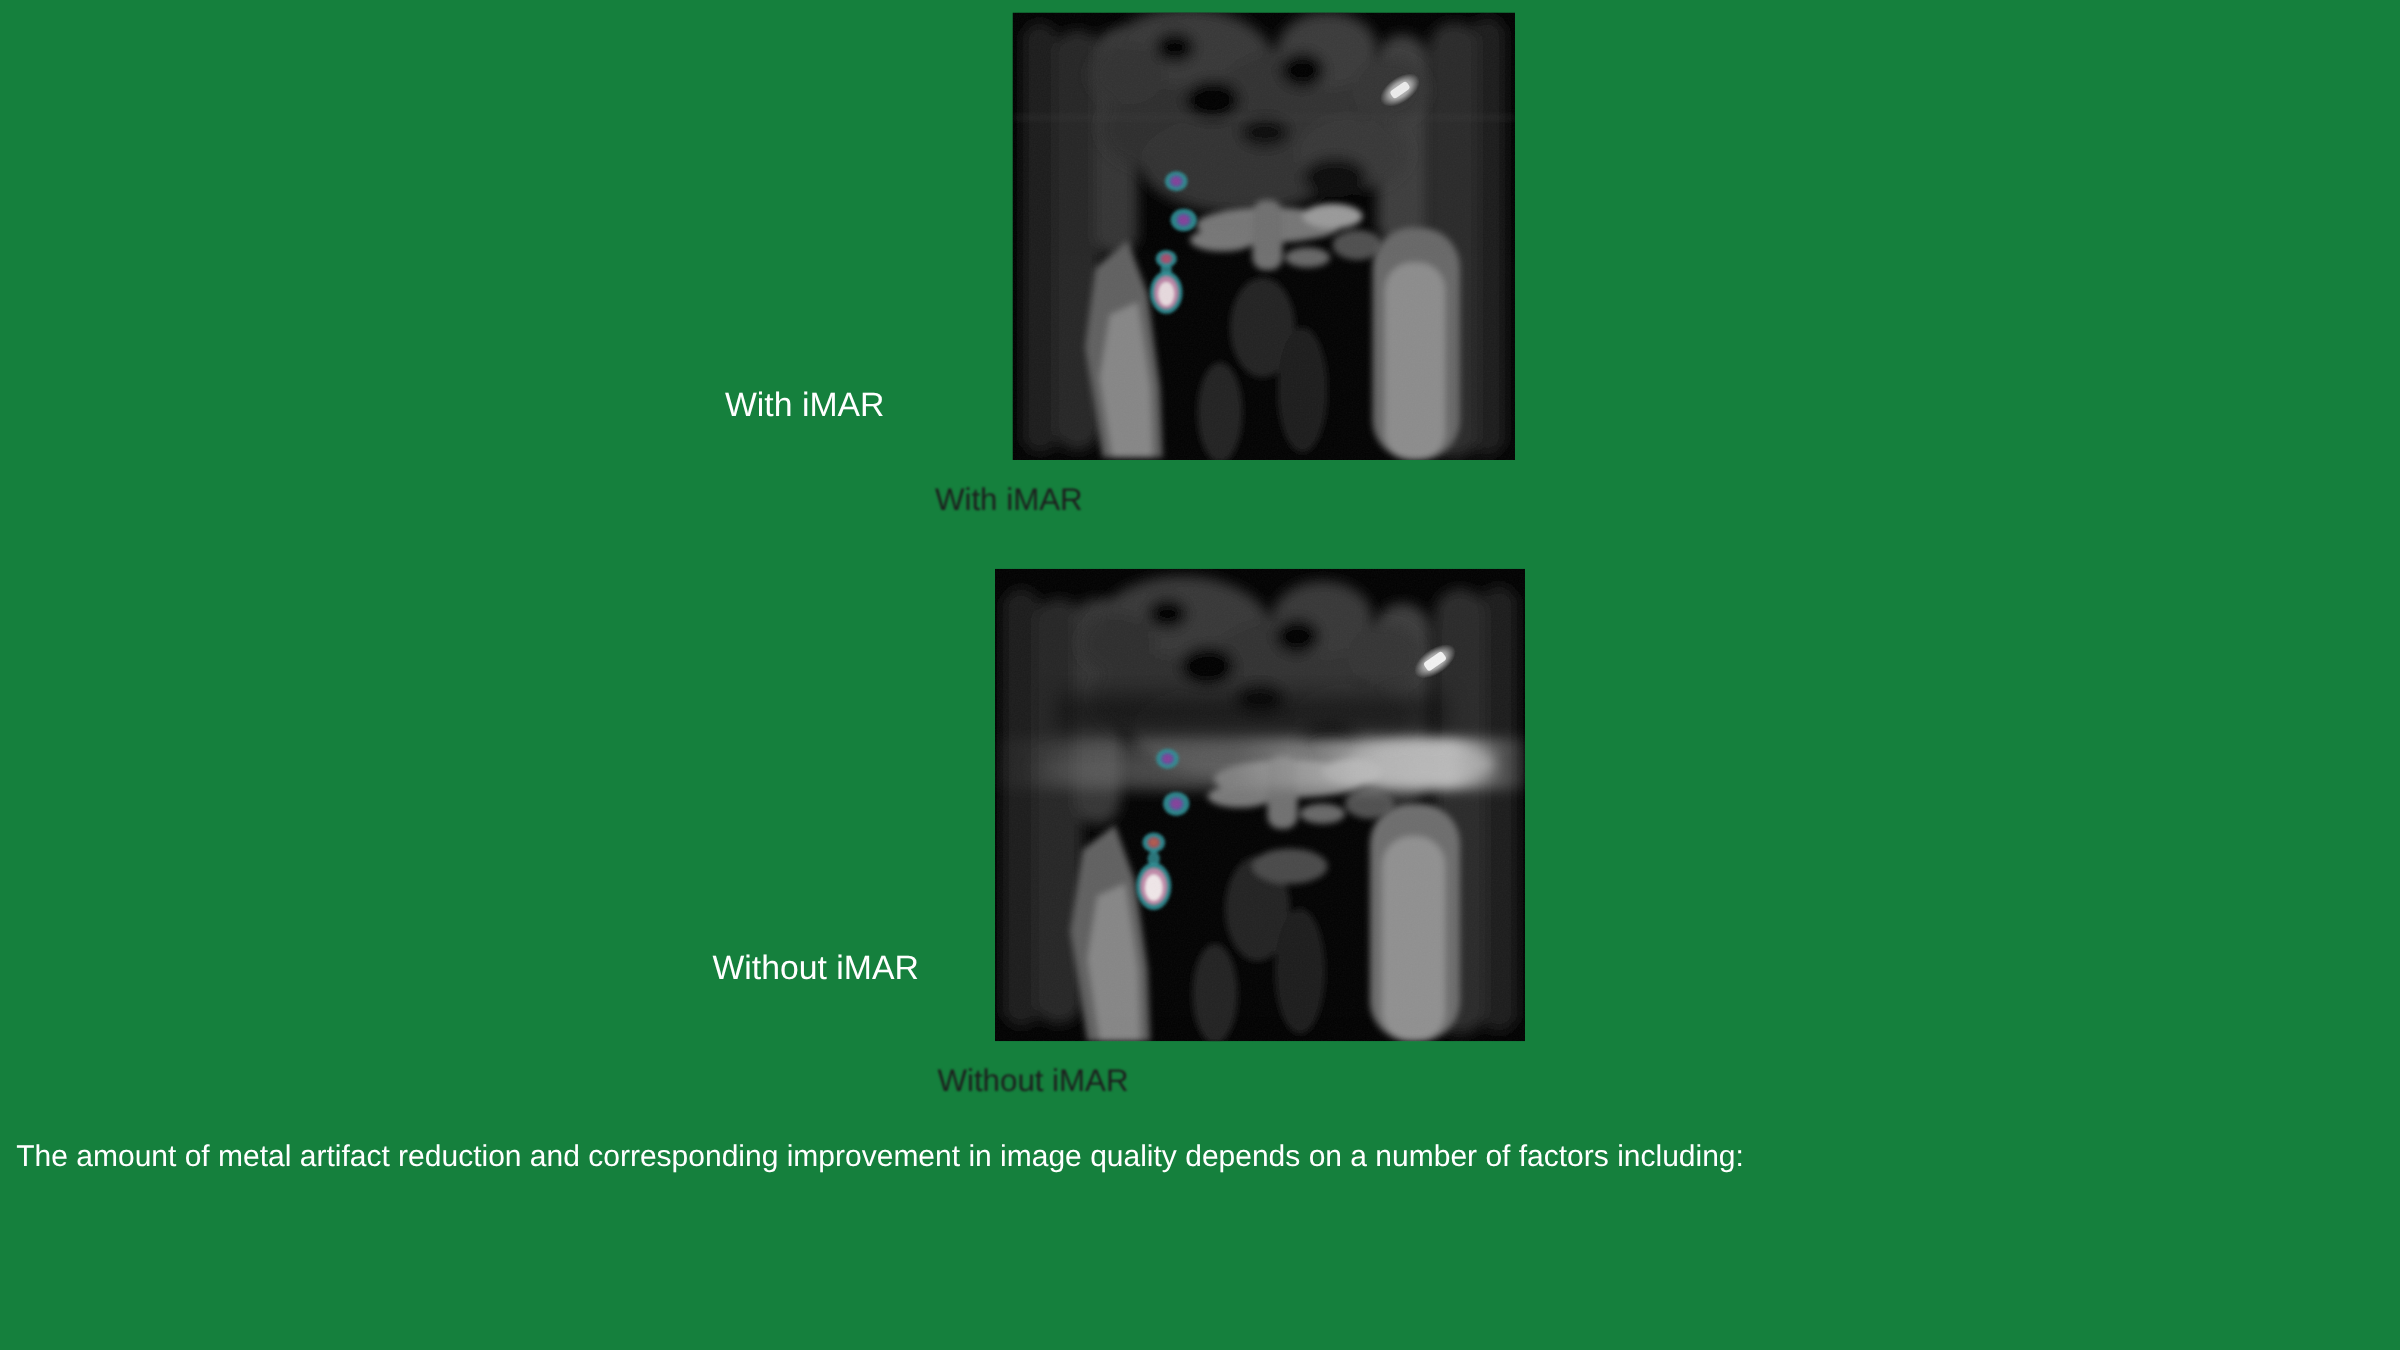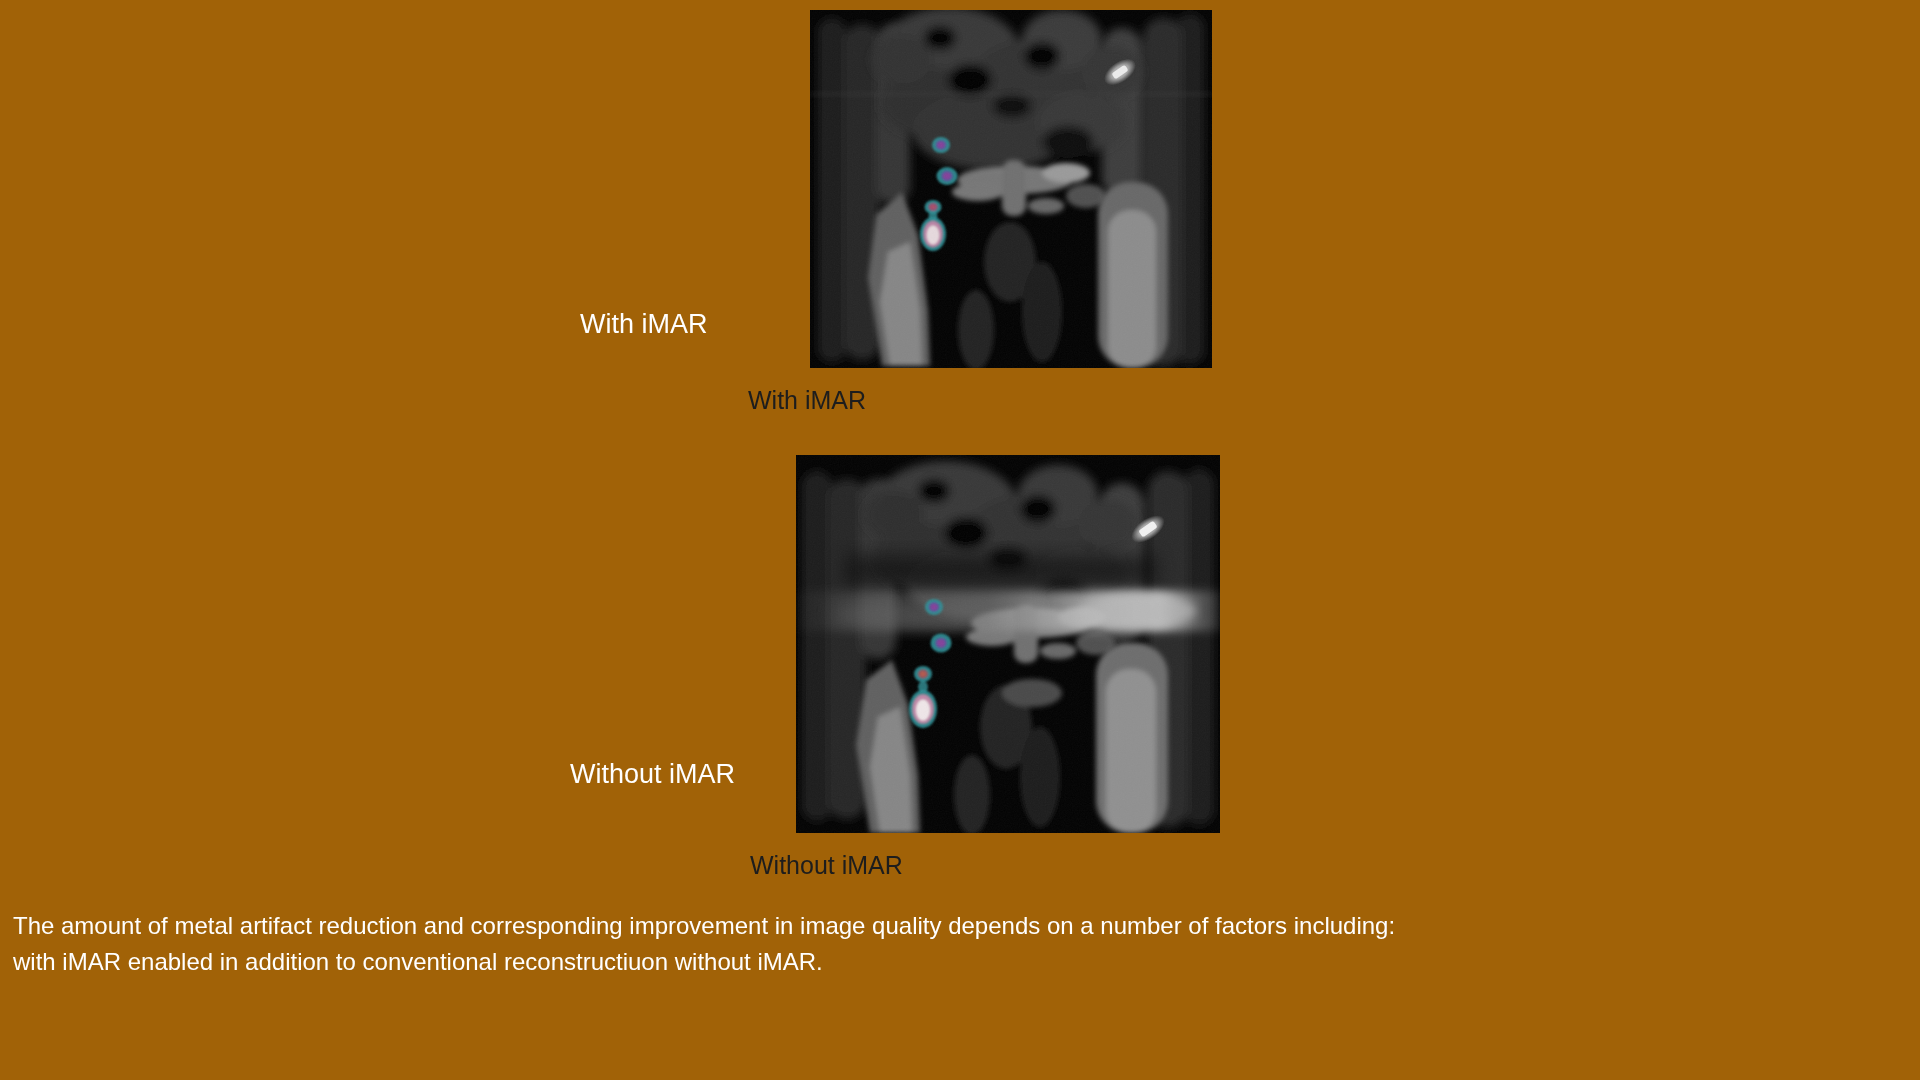--- a/index.html
+++ b/index.html
@@ -1,17 +1,17 @@
 <!DOCTYPE html>
 <html><head>
 <meta charset="utf-8">
 <style>
   html,body{margin:0;padding:0;background:#000;}
   #stage{
-    position:relative;width:1920px;height:1080px;background:#a16207;overflow:hidden;
+    position:relative;width:1920px;height:1080px;background:#15803d;overflow:hidden;
     font-family:"Liberation Sans", sans-serif;
   }
   .scan{position:absolute;display:block;}
   #scan-top{left:810px;top:10px;}
   #scan-bottom{left:796px;top:455px;}
   .scan-label{
     position:absolute;color:#fff;font-size:27px;line-height:30px;white-space:nowrap;
   }
   #label-with{left:580px;top:309px;}
   #label-without{left:570px;top:759px;}
@@ -255,16 +255,15 @@
   </svg>
 
   <div id="label-with" class="scan-label">With iMAR</div>
   <div id="ghost-with" class="ghost-label">With iMAR</div>
 
   <div id="label-without" class="scan-label">Without iMAR</div>
   <div id="ghost-without" class="ghost-label">Without iMAR</div>
 
   <div id="caption">
     <div class="cap-line">The amount of metal artifact reduction and corresponding improvement in image quality depends on a number of factors including:</div>
-    <div class="cap-line">with iMAR enabled in addition to conventional reconstructiuon without iMAR.</div>
   </div>
 
 </div>
 
 </body></html>

